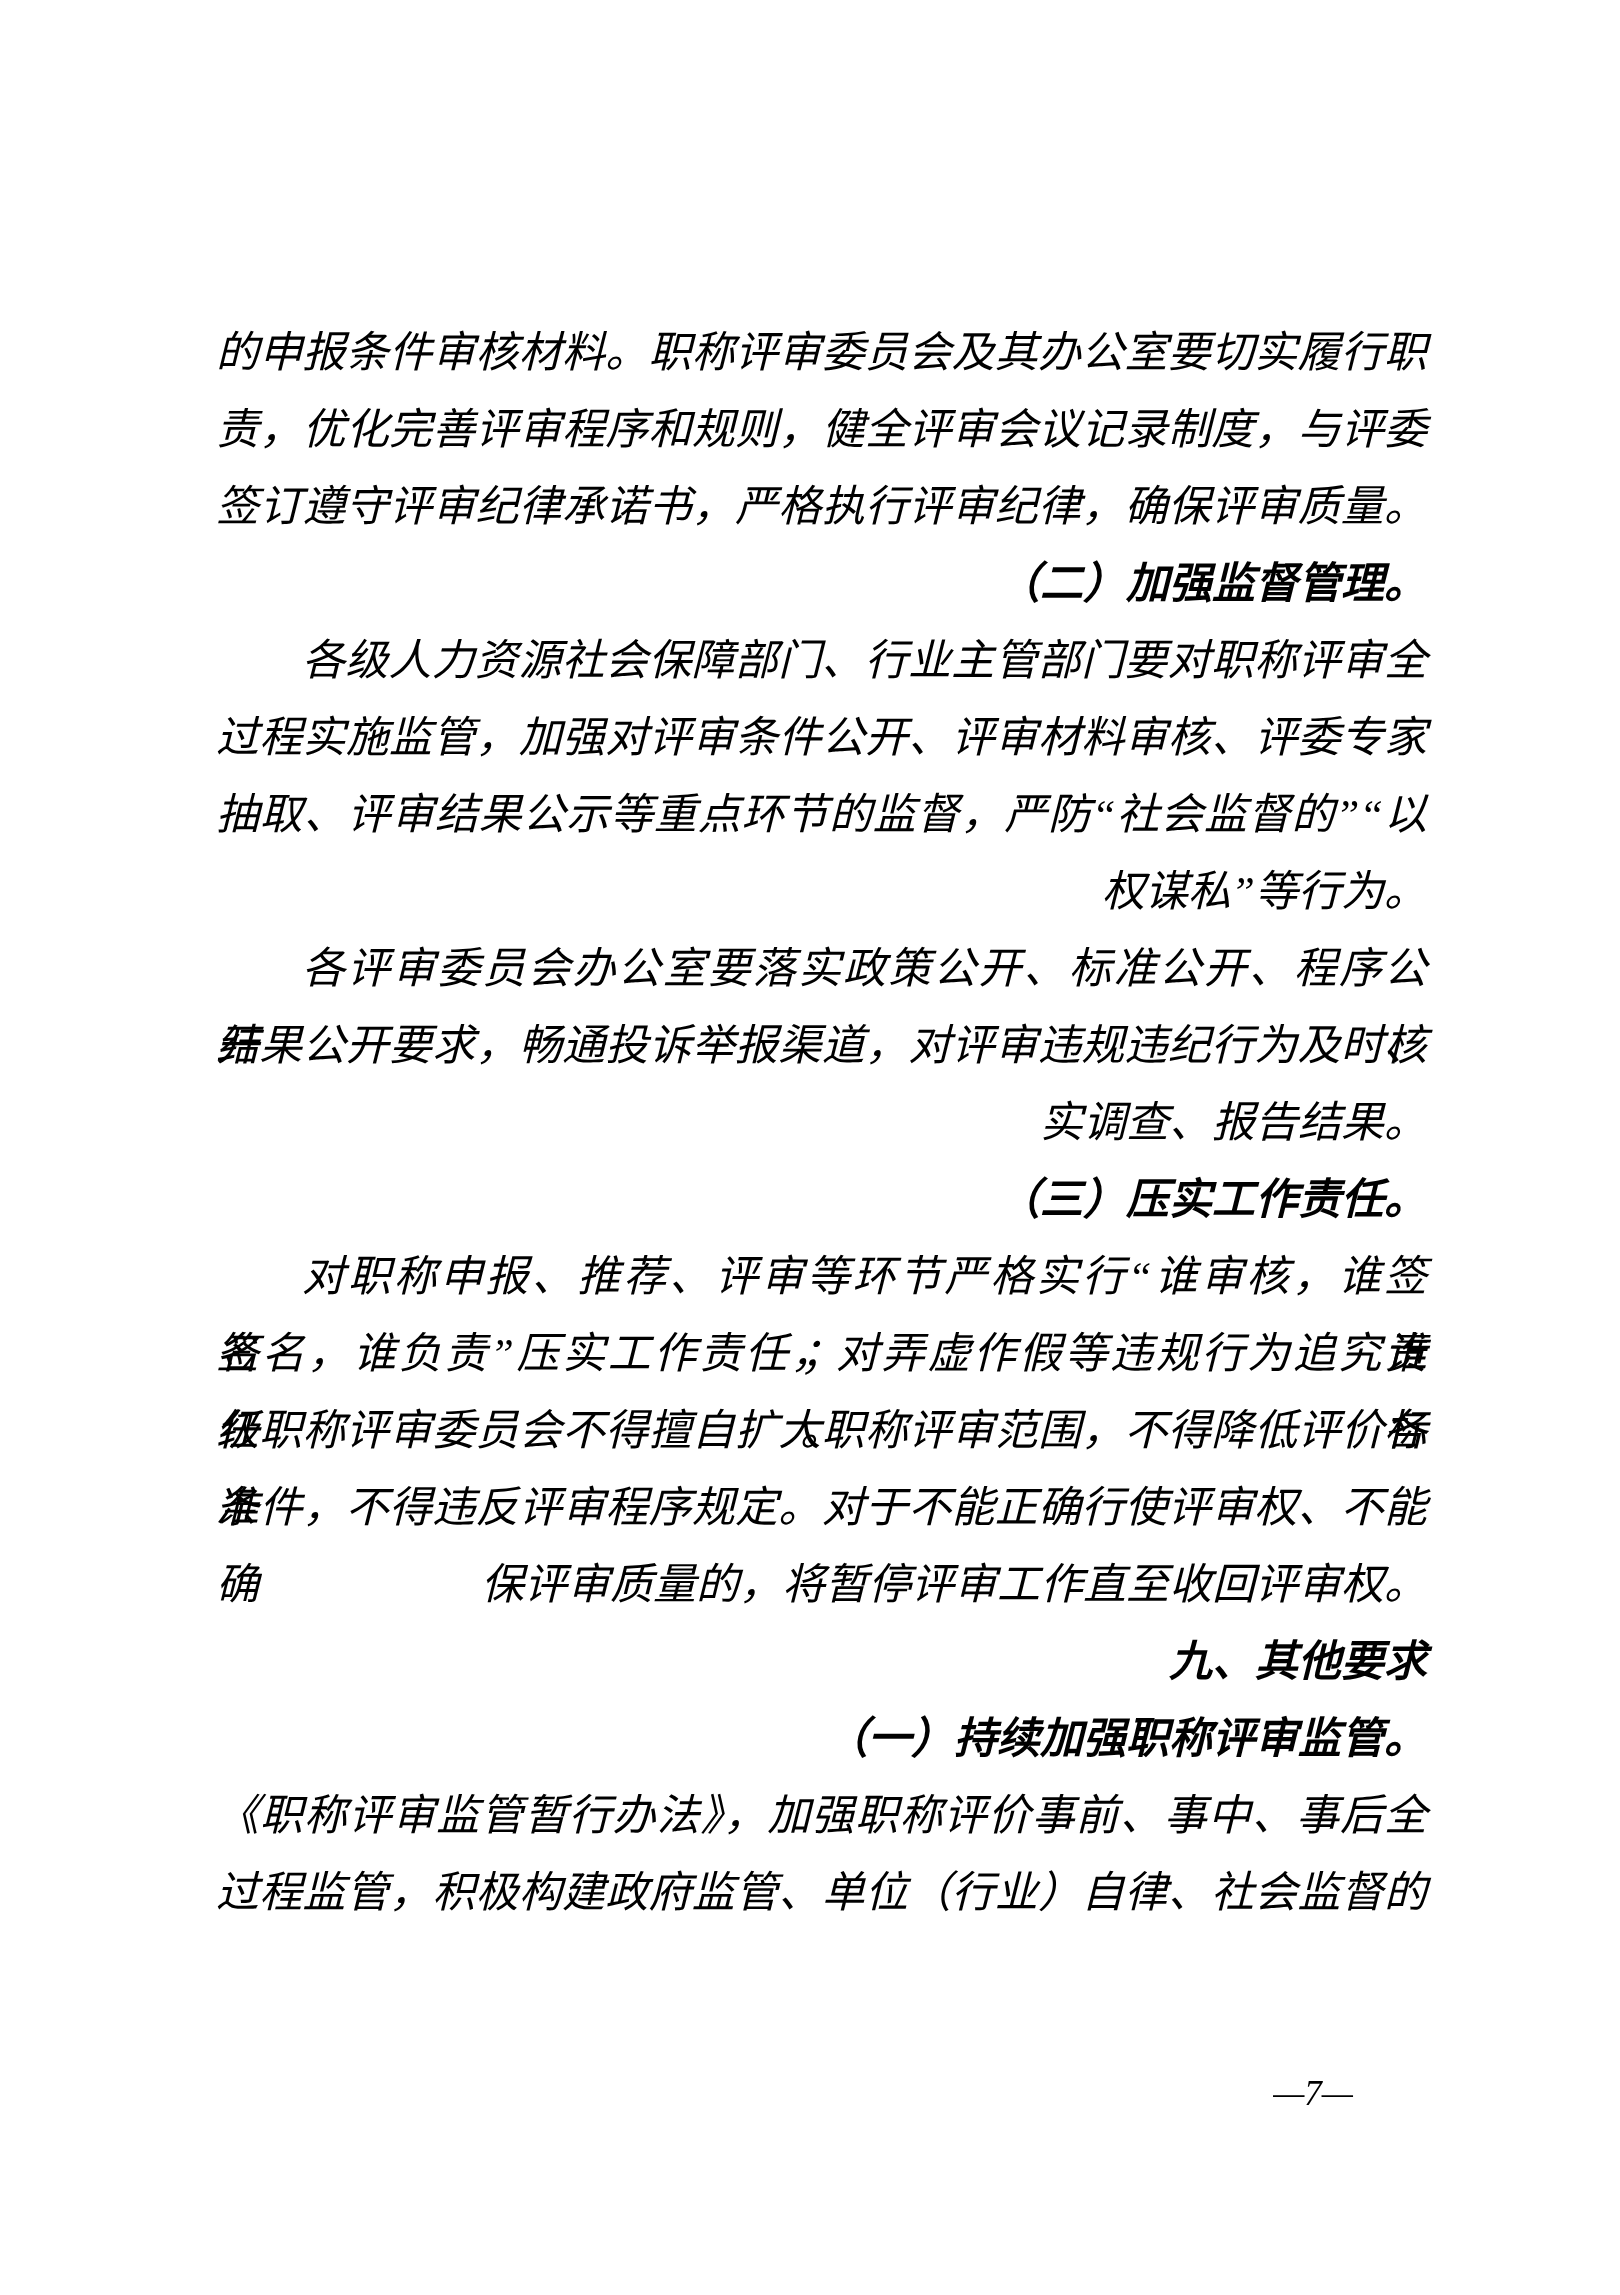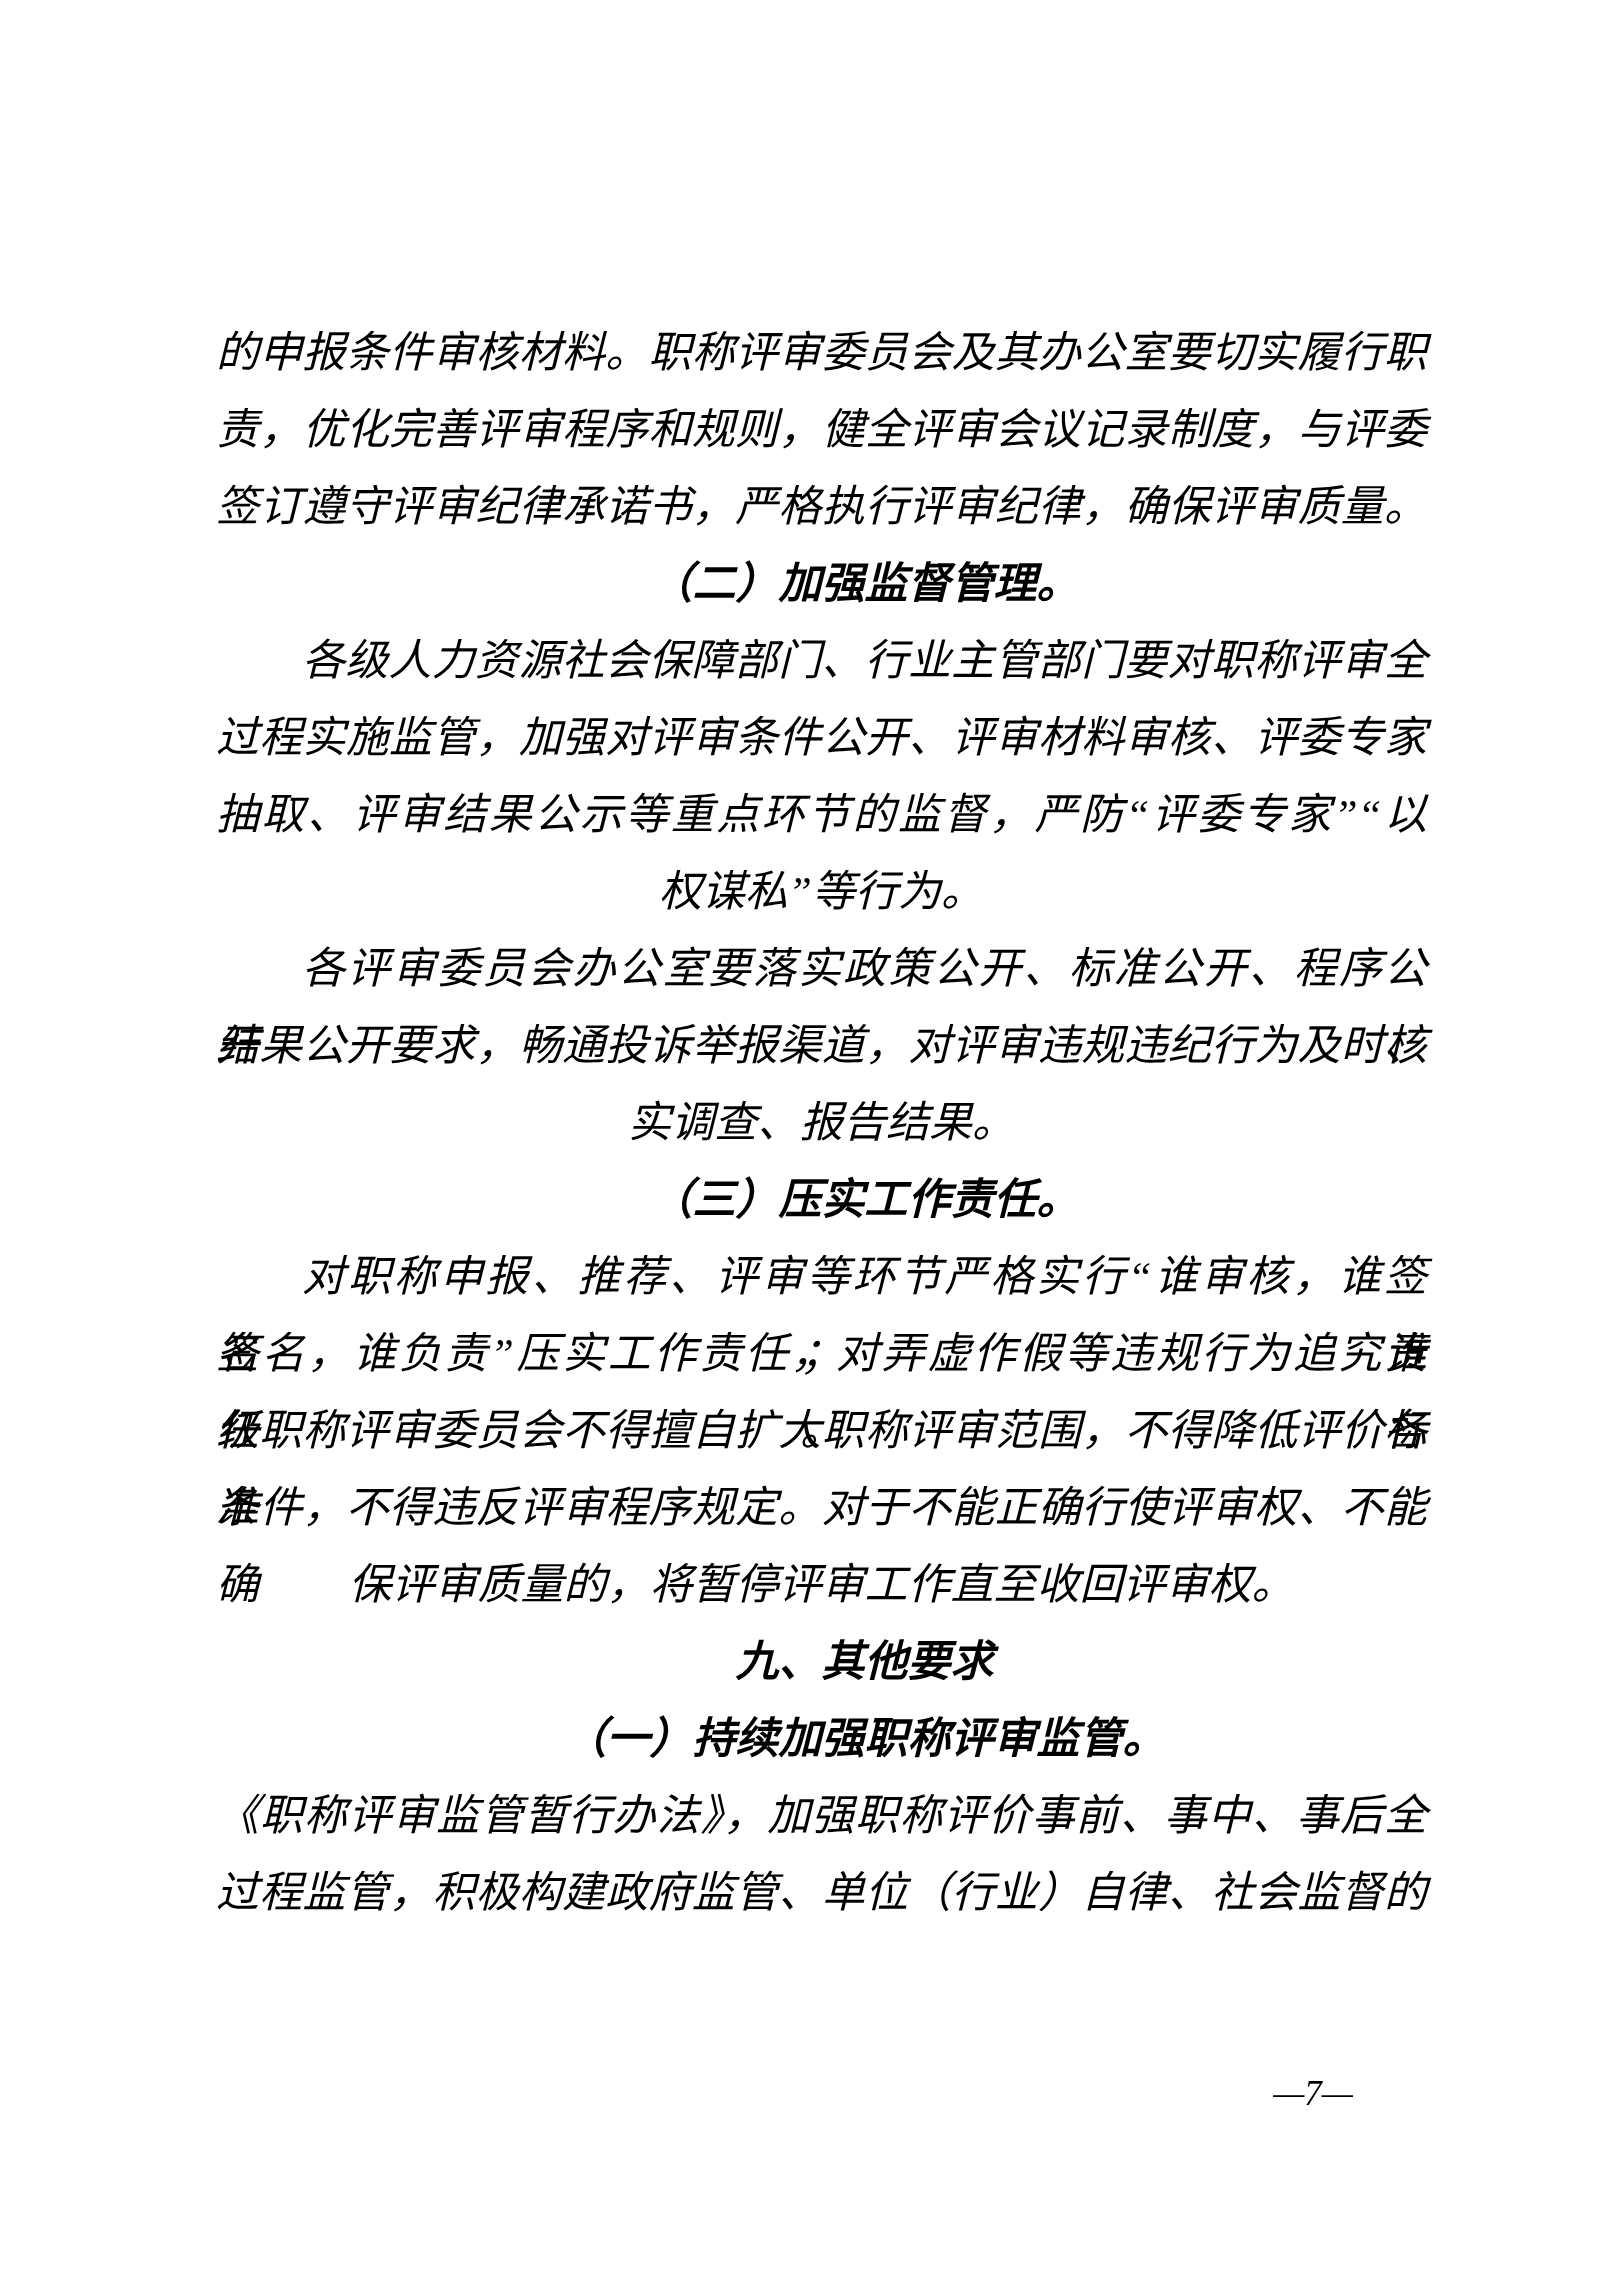--- a/index.html
+++ b/index.html
@@ -19,21 +19,21 @@
     position: absolute;
     left: 216px;
     top: 314px;
     width: 1211px;
   }
   .line {
     font-size: 43px;
     line-height: 77px;
     height: 77px;
     font-style: italic;           
-    text-align: center;
+    text-align: right;
     overflow: visible;
   }
   .fill {                          
     text-align: justify;
     text-align-last: justify;
   }
   .ind {
     text-indent: 2em;              
   }
   .b {
@@ -57,21 +57,21 @@
 <div class="text-block">
 
   <div class="line fill">的申报条件审核材料。职称评审委员会及其办公室要切实履行职</div>
   <div class="line fill">责，优化完善评审程序和规则，健全评审会议记录制度，与评委</div>
   <div class="line fill">签订遵守评审纪律承诺书，严格执行评审纪律，确保评审质量。</div>
 
   <div class="line ind b">（二）加强监督管理。</div>
 
   <div class="line ind fill">各级人力资源社会保障部门、行业主管部门要对职称评审全</div>
   <div class="line fill">过程实施监管，加强对评审条件公开、评审材料审核、评委专家</div>
-  <div class="line fill">抽取、评审结果公示等重点环节的监督，严防“评委专家”“以</div>
+  <div class="line fill">抽取、评审结果公示等重点环节的监督，严防“社会监督的”“以</div>
   <div class="line">权谋私”等行为。</div>
 
   <div class="line ind fill">各评审委员会办公室要落实政策公开、标准公开、程序公开、</div>
   <div class="line fill">结果公开要求，畅通投诉举报渠道，对评审违规违纪行为及时核</div>
   <div class="line">实调查、报告结果。</div>
 
   <div class="line ind b">（三）压实工作责任。</div>
 
   <div class="line ind fill">对职称申报、推荐、评审等环节严格实行“谁审核，谁签名；谁</div>
   <div class="line fill">签名，谁负责”压实工作责任，对弄虚作假等违规行为追究责任。各</div>

